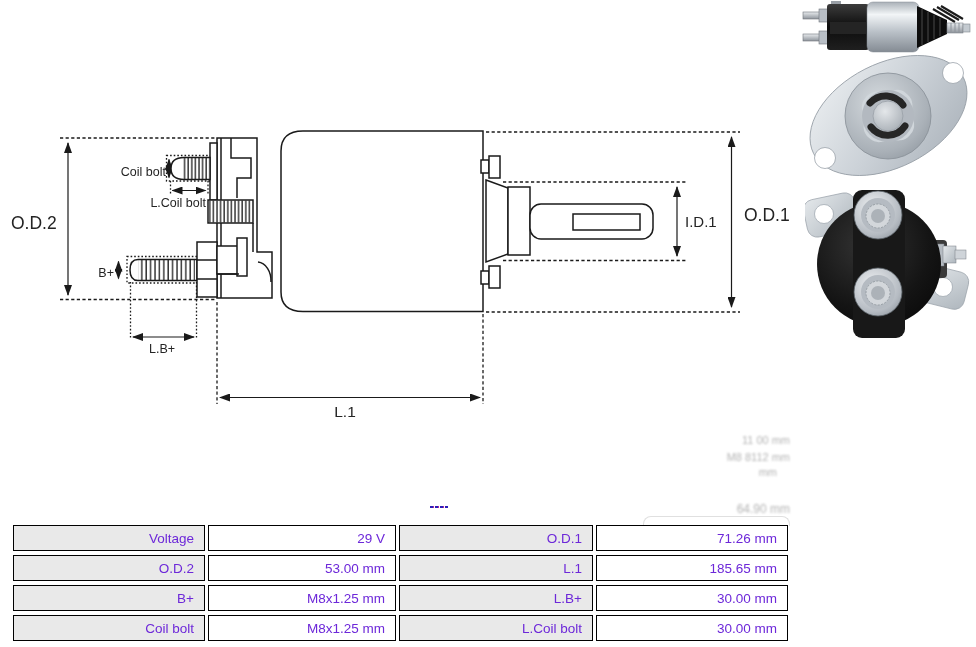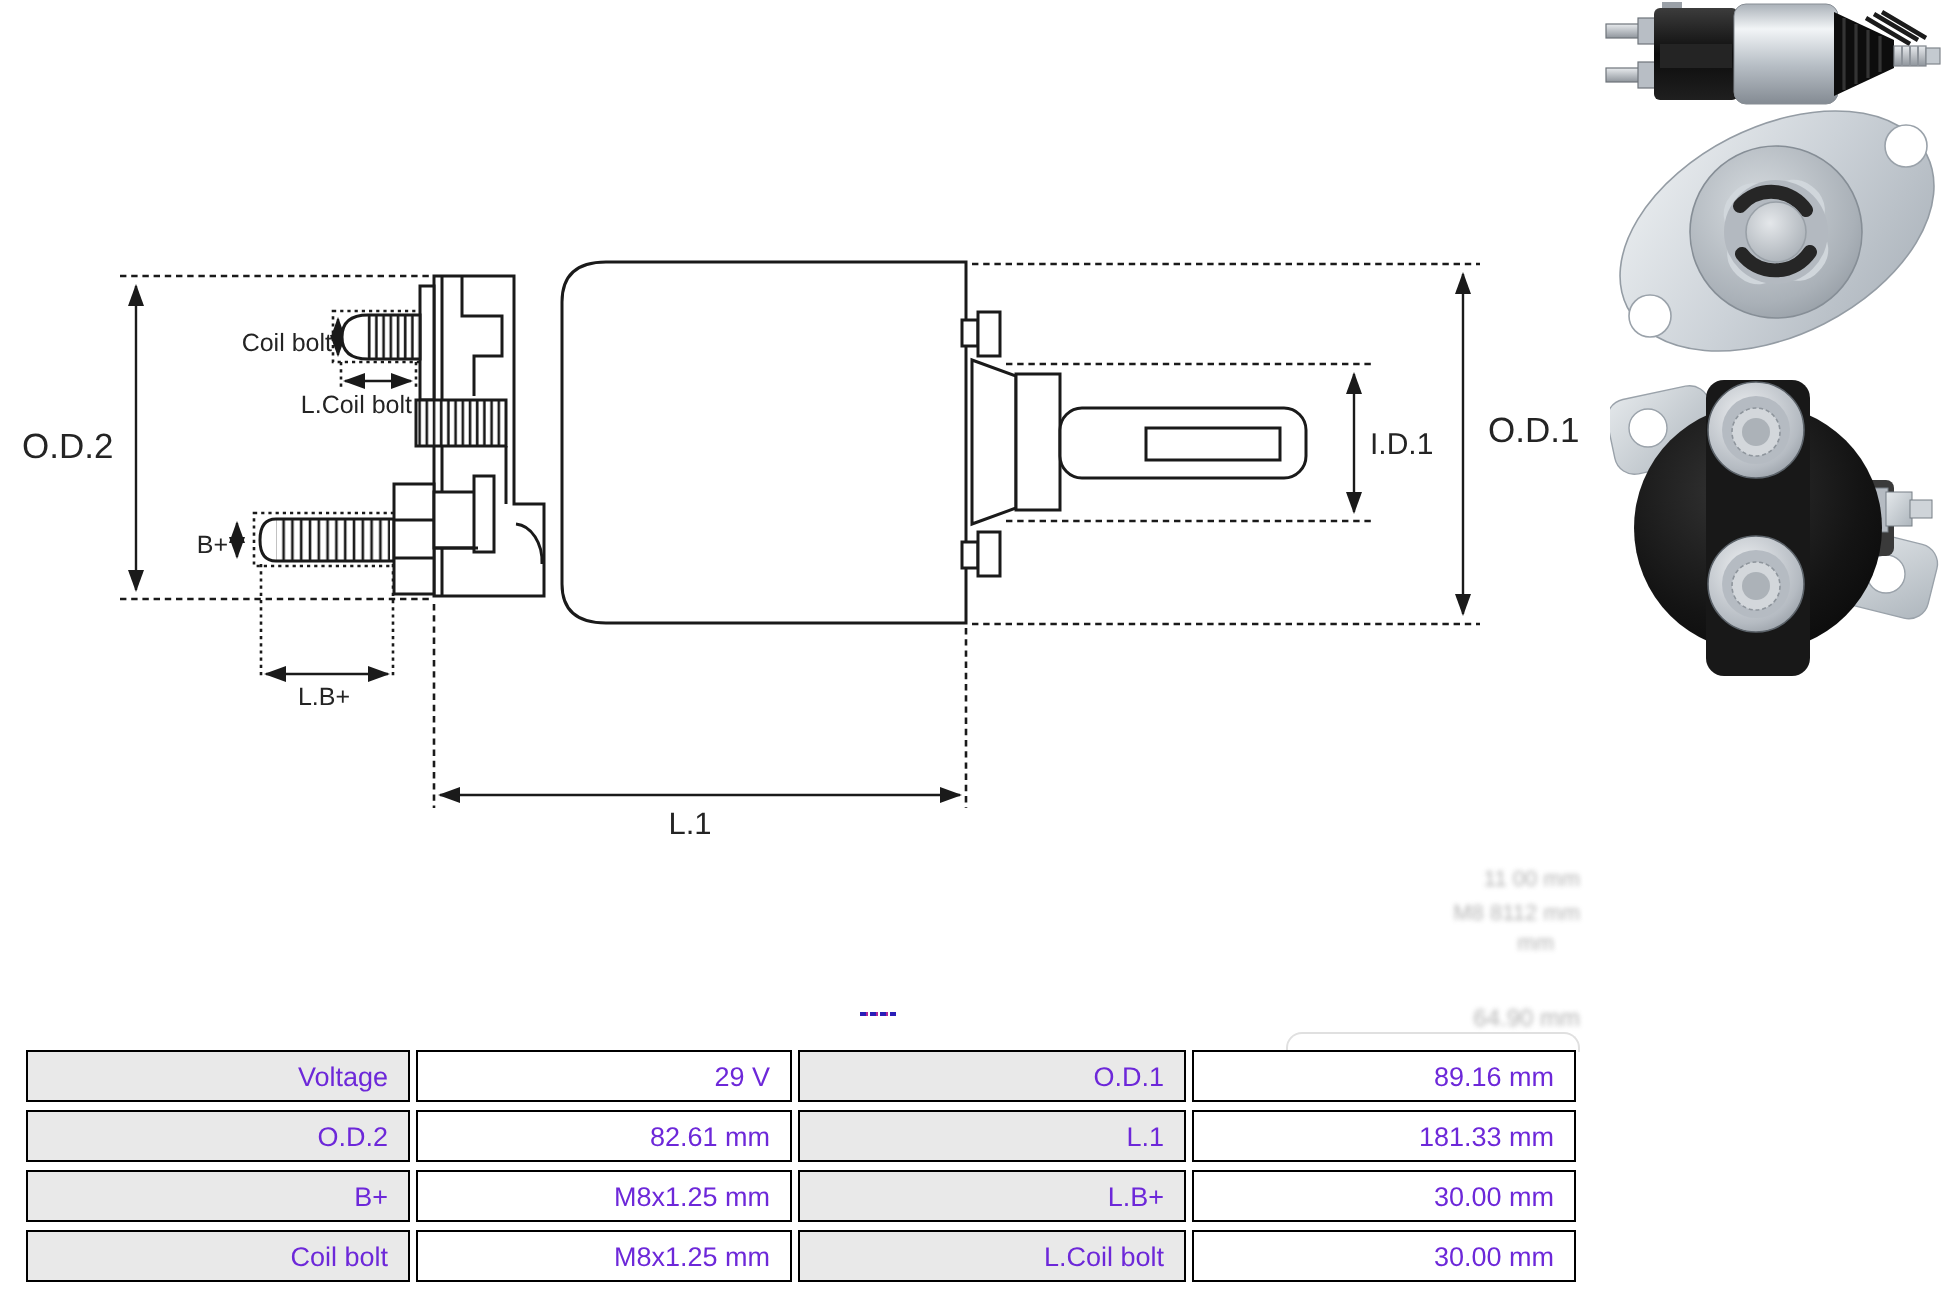--- a/index.html
+++ b/index.html
@@ -244,27 +244,27 @@
         <col style="width:192px">
         <col style="width:188px">
         <col style="width:194px">
         <col style="width:192px">
       </colgroup>
     <tbody>
       <tr>
         <td class="lab">Voltage</td>
         <td class="val">29 V</td>
         <td class="lab">O.D.1</td>
-        <td class="val">89.16 mm</td>
+        <td class="val">71.26 mm</td>
       </tr>
       <tr>
         <td class="lab">O.D.2</td>
-        <td class="val">82.61 mm</td>
+        <td class="val">53.00 mm</td>
         <td class="lab">L.1</td>
-        <td class="val">181.33 mm</td>
+        <td class="val">185.65 mm</td>
       </tr>
       <tr>
         <td class="lab">B+</td>
         <td class="val">M8x1.25 mm</td>
         <td class="lab">L.B+</td>
         <td class="val">30.00 mm</td>
       </tr>
       <tr>
         <td class="lab">Coil bolt</td>
         <td class="val">M8x1.25 mm</td>

